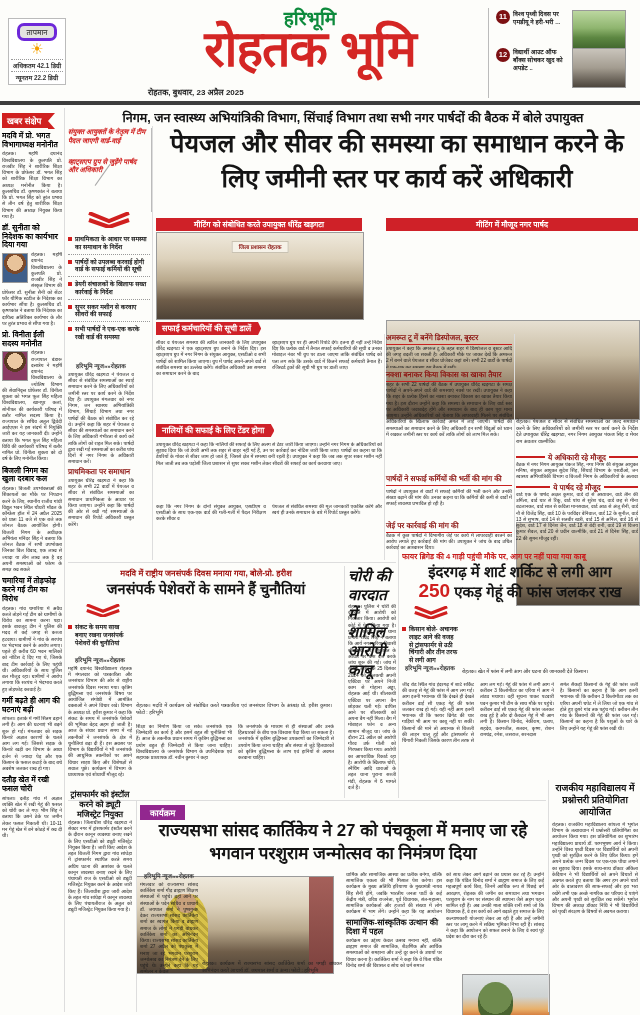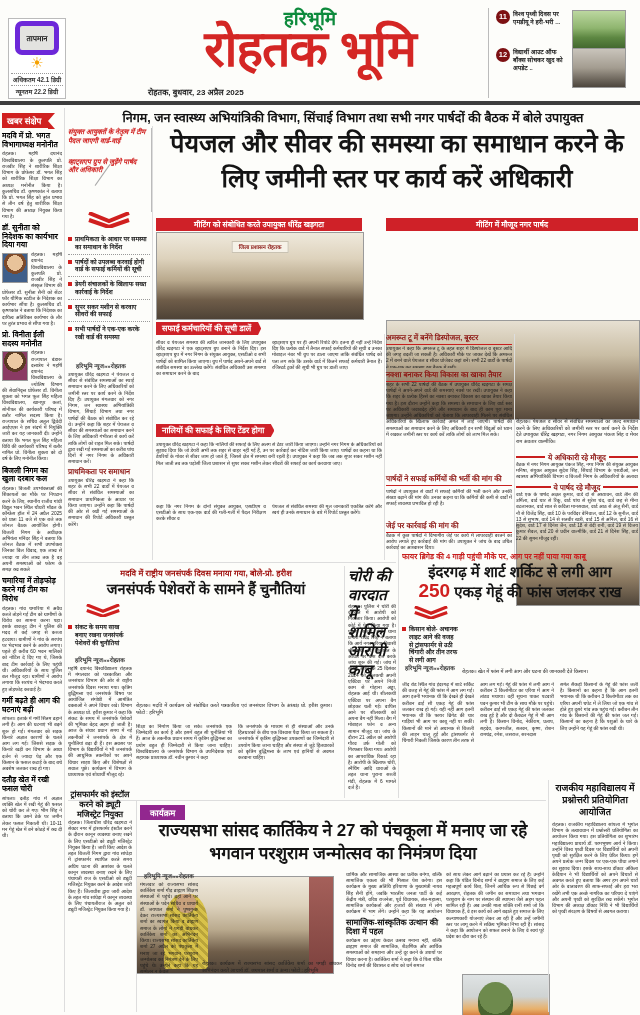--- a/index.html
+++ b/index.html
@@ -7,21 +7,21 @@
         font-family:"Liberation Sans","DejaVu Sans",sans-serif;color:#1b1b1b;}
   .abs{position:absolute;}
   .bt{font-size:4.8px;line-height:1.3;text-align:justify;color:#1f1f1f;overflow:hidden;word-break:break-word;}
   .vr{position:absolute;width:1px;background:#ddd;}
   .hrule{position:absolute;height:1px;background:#ddd;}
   
   .brand-top{color:#0d8a3c;font-weight:bold;font-size:19px;text-align:center;}
   .brand-title{color:#d42624;font-weight:800;font-size:50px;line-height:1.0;text-align:center;letter-spacing:-1px;}
   .dateline{font-size:8px;font-weight:bold;color:#222;}
   .weather{border:1px solid #bbb;background:#fff;text-align:center;padding:2px;}
-  .weather-pill{display:inline-block;background:#e3e3e0;border:5px solid #6d28d9;border-radius:7px;font-size:7.5px;font-weight:bold;padding:7px 6px;color:#222;}
+  .weather-pill{display:inline-block;background:#e3e3e0;border:3px solid #6d28d9;border-radius:7px;font-size:7.5px;font-weight:normal;padding:1px 6px;color:#222;}
   .sun{font-size:15px;color:#f5a100;line-height:1.1;}
   .wline{font-size:6.3px;font-weight:bold;color:#333;border-top:1px dotted #999;padding-top:1px;margin-top:1px;}
   .idx-circle{width:14px;height:14px;border-radius:50%;background:#7d1113;color:#fff;font-size:7.5px;font-weight:bold;
               text-align:center;line-height:14px;flex:0 0 14px;}
   .idx-text{font-size:6.2px;font-weight:bold;line-height:1.25;color:#222;width:56px;}
   .idx-item{display:flex;gap:3px;align-items:flex-start;}
   .thumb{width:52px;height:38px;border:1px solid #999;flex:0 0 52px;}
   .thumb.green{background:linear-gradient(180deg,#bcd7a0 0%,#8fb56f 45%,#5d8742 70%,#41662e 100%);}
   .thumb.hall{background:linear-gradient(180deg,#c9c4bb 0%,#a39c90 50%,#6e675d 80%,#4d463d 100%);}
   .mast-divider{position:absolute;left:0;width:640px;height:4px;background:#3d3d3d;}
@@ -184,21 +184,21 @@
   <div class="abs bt" style="left:386px;top:489px;width:126px;height:30px;">पार्षदों ने उपायुक्त से वार्डों में सफाई कर्मियों की भर्ती करने और उनकी संख्या बढ़ाने की मांग की। उनका कहना था कि कर्मियों की कमी से वार्डों में सफाई व्यवस्था प्रभावित हो रही है।</div>
   <div class="abs subhead" style="left:386px;top:522px;width:126px;">जेई पर कार्रवाई की मांग की</div>
   <div class="abs bt" style="left:386px;top:533px;width:126px;height:26px;">बैठक में कुछ पार्षदों ने विभागीय जेई पर कार्य में लापरवाही बरतने का आरोप लगाते हुए कार्रवाई की मांग की। उपायुक्त ने जांच के बाद उचित कार्रवाई का आश्वासन दिया।</div>
 
   <div class="abs photo ph-meet3" style="left:516px;top:334px;width:122px;height:82px;"></div>
   <div class="abs caption" style="left:516px;top:418px;width:122px;height:32px;">रोहतक। पेयजल व सीवर से संबंधित समस्याओं का जल्द समाधान करने के लिए अधिकारियों को जमीनी स्तर पर कार्य करने के निर्देश देते उपायुक्त धीरेंद्र खड़गटा, नगर निगम आयुक्त पंकज सिंह व मेयर राम अवतार वाल्मीकि।</div>
   <div class="abs midhead" style="left:516px;top:452px;width:122px;">
       <span>ये अधिकारी रहे मौजूद</span>
     </div>
   <div class="abs bt" style="left:516px;top:462px;width:122px;height:18px;">बैठक में नगर निगम आयुक्त पंकज सिंह, नगर निगम की संयुक्त आयुक्त मनिषा, संयुक्त आयुक्त सुदेश सिंह, सिंचाई विभाग के एसडीओ, जन स्वास्थ्य अभियांत्रिकी विभाग व बिजली निगम के अधिकारियों के अलावा सभी वार्डों के पार्षद मौजूद रहे।</div>
-  <div class="abs midhead" style="left:516px;top:482px;width:122px;font-family:Liberation Serif, serif;">
+  <div class="abs midhead" style="left:516px;top:482px;width:122px;">
       <span>ये पार्षद रहे मौजूद</span>
     </div>
   <div class="abs bt" style="left:516px;top:492px;width:122px;height:54px;">वार्ड एक के पार्षद अक्षत कुमार, वार्ड दो से अध्यावन, वार्ड तीन की उर्मिला, वार्ड चार से रिंकू, वार्ड पांच से सुरेश चंद, वार्ड छह से मीना बटलानकर, वार्ड सात से कविता मानसवाल, वार्ड आठ से अंजू सैनी, वार्ड नौ से विजेंद्र सिंह, वार्ड 10 के परविंदर बेनिवाल, वार्ड 12 के सुनील, वार्ड 13 से सुभाष, वार्ड 14 से सतबीर खत्री, वार्ड 15 से अनिल, वार्ड 16 से सुदेश, वार्ड 17 से दिनेश जैन, वार्ड 18 से बेदी रानी, वार्ड 19 से विजय कुमार सैवल, वार्ड 20 से प्रवीन वाल्मीकि, वार्ड 21 से दिनेश सिंह, वार्ड 22 की सुमन मौजूद रहीं।</div>
 
   <div class="vr" style="left:152px;top:126px;height:434px;"></div>
   <div class="vr" style="left:384px;top:334px;height:226px;"></div>
   <div class="vr" style="left:514px;top:334px;height:226px;"></div>
   <div class="hrule" style="left:68px;top:562px;width:328px;"></div>
 
   <div class="abs sec-kicker" style="left:68px;top:567px;width:276px;">मदवि में राष्ट्रीय जनसंपर्क दिवस मनाया गया, बोले-प्रो. हरीश</div>

